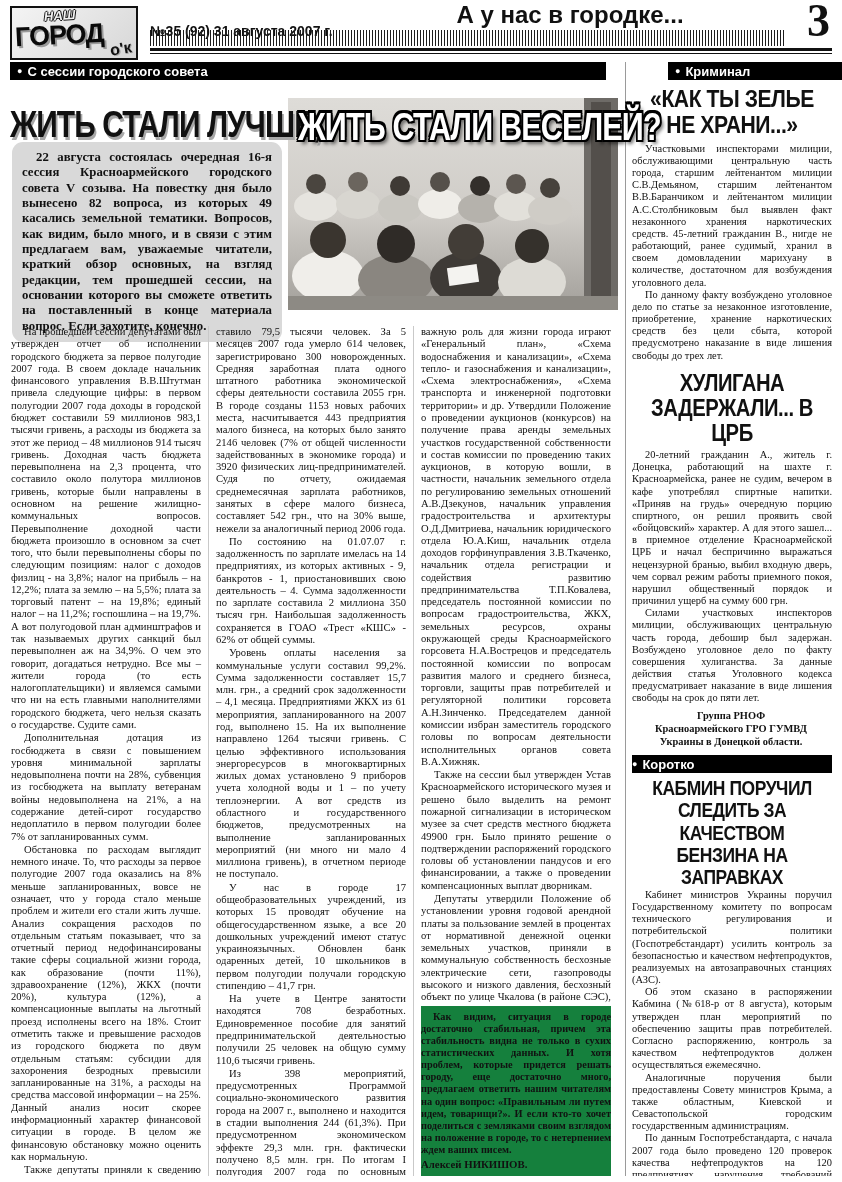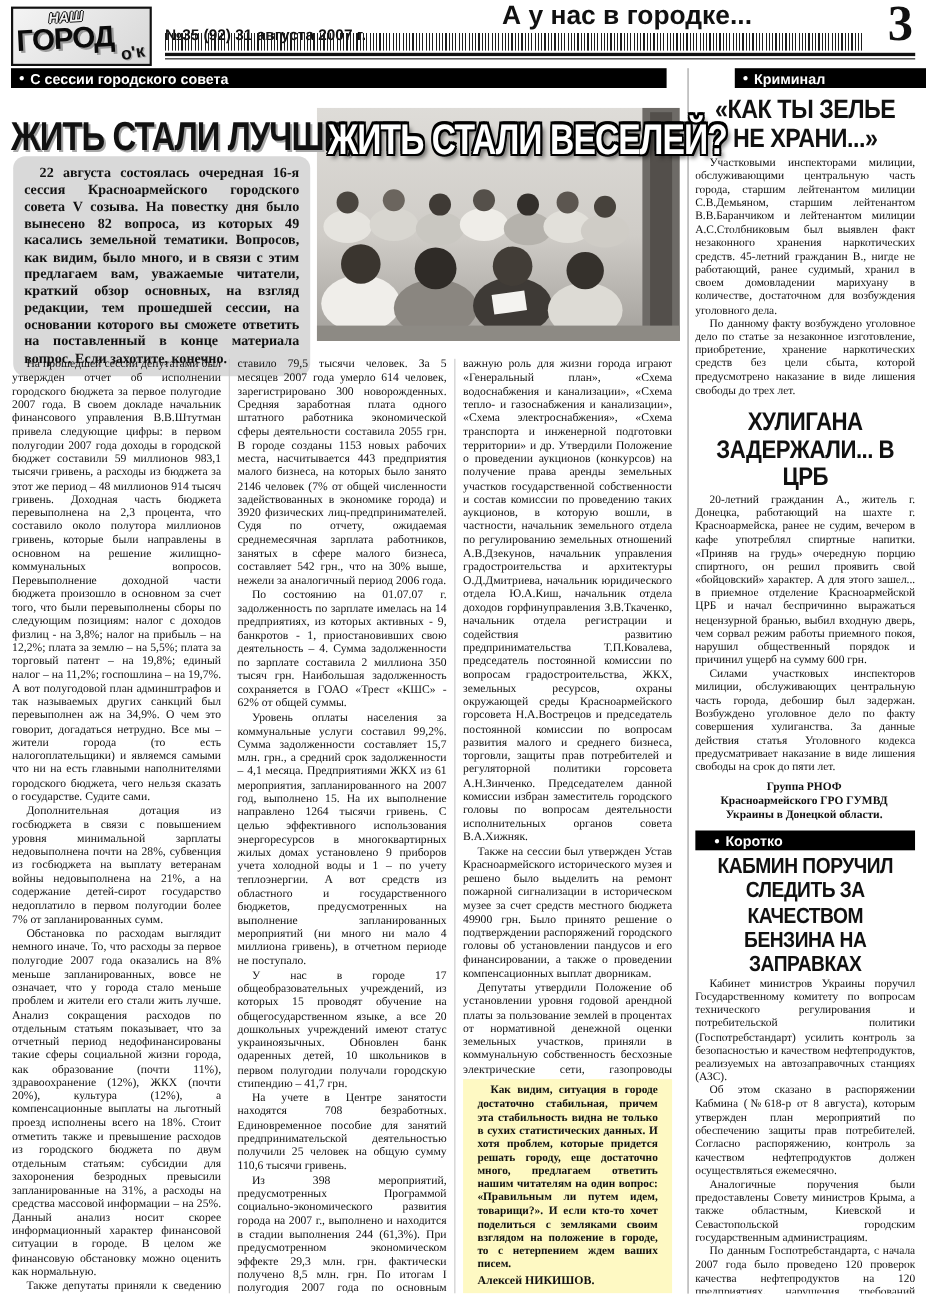--- a/index.html
+++ b/index.html
@@ -48,36 +48,36 @@
             border-radius:11px;font-weight:700;font-size:12.8px;line-height:1.2;text-align:justify;}
   .lead-box p{margin:0;text-indent:14px;}
   .cols{position:absolute;left:0;right:0;top:222px;bottom:0;display:flex;overflow:hidden;}
   .col{flex:1 1 0;padding:0 7px;overflow:hidden;font-size:10.6px;line-height:1.16;text-align:justify;hyphens:auto;}
   .col:first-child{padding-left:1px;}
   .col + .col{border-left:1px solid #c9c9c9;}
   .col p{margin:0 0 1px 0;text-indent:13px;}
   .col p.noindent{text-indent:0;}
   .col-flex{display:flex;flex-direction:column;}
   .col3-body{flex:1 1 auto;overflow:hidden;}
-  .closing-box{flex:0 0 auto;background:#fef9c3;padding:5px 13px;margin-top:3px;
+  .closing-box{flex:0 0 auto;background:#15803d;padding:5px 0;margin-top:3px;
                font-weight:700;font-size:10.3px;line-height:1.18;}
   .closing-box p{margin:0;text-indent:12px;}
   .byline-main{text-align:left;font-weight:700;margin-top:2px;font-size:10.8px;}
   
   .sidebar{position:absolute;left:632px;top:84px;width:200px;bottom:6px;overflow:hidden;
            font-size:10.4px;line-height:1.17;text-align:justify;hyphens:auto;}
   .sidebar p{margin:0;text-indent:13px;}
   .side-headline{font-family:"Liberation Sans",sans-serif;font-weight:900;text-align:center;
                  letter-spacing:-0.5px;transform:scale(.92,1.05);transform-origin:center top;}
   .crime1-headline{font-size:23px;line-height:1.08;margin:2px 0 7px;}
   .crime2-headline{font-size:22px;line-height:1.08;margin:9px 0 7px;}
   .briefs-headline{font-size:19px;line-height:1.12;margin:4px 0 6px;}
   .crime-byline{text-align:center;font-weight:700;margin:4px 2px 2px 0;line-height:1.25;}
   .briefs-bar{height:18px;background:#000;color:#fff;box-sizing:border-box;margin:7px 0 4px;
-              font-family:"Liberation Sans",sans-serif;font-weight:700;font-size:13px;line-height:18px;padding-left:17px;}
+              font-family:"Liberation Sans",sans-serif;font-weight:700;font-size:13px;line-height:18px;padding-left:0;}
 </style>
 </head>
 <body>
 
 <div class="page">
 
   <div class="logo-box">
     <span class="logo-nash">НАШ</span>
     <span class="logo-gorod">ГОРОД</span>
     <span class="logo-ok">о'к</span>

